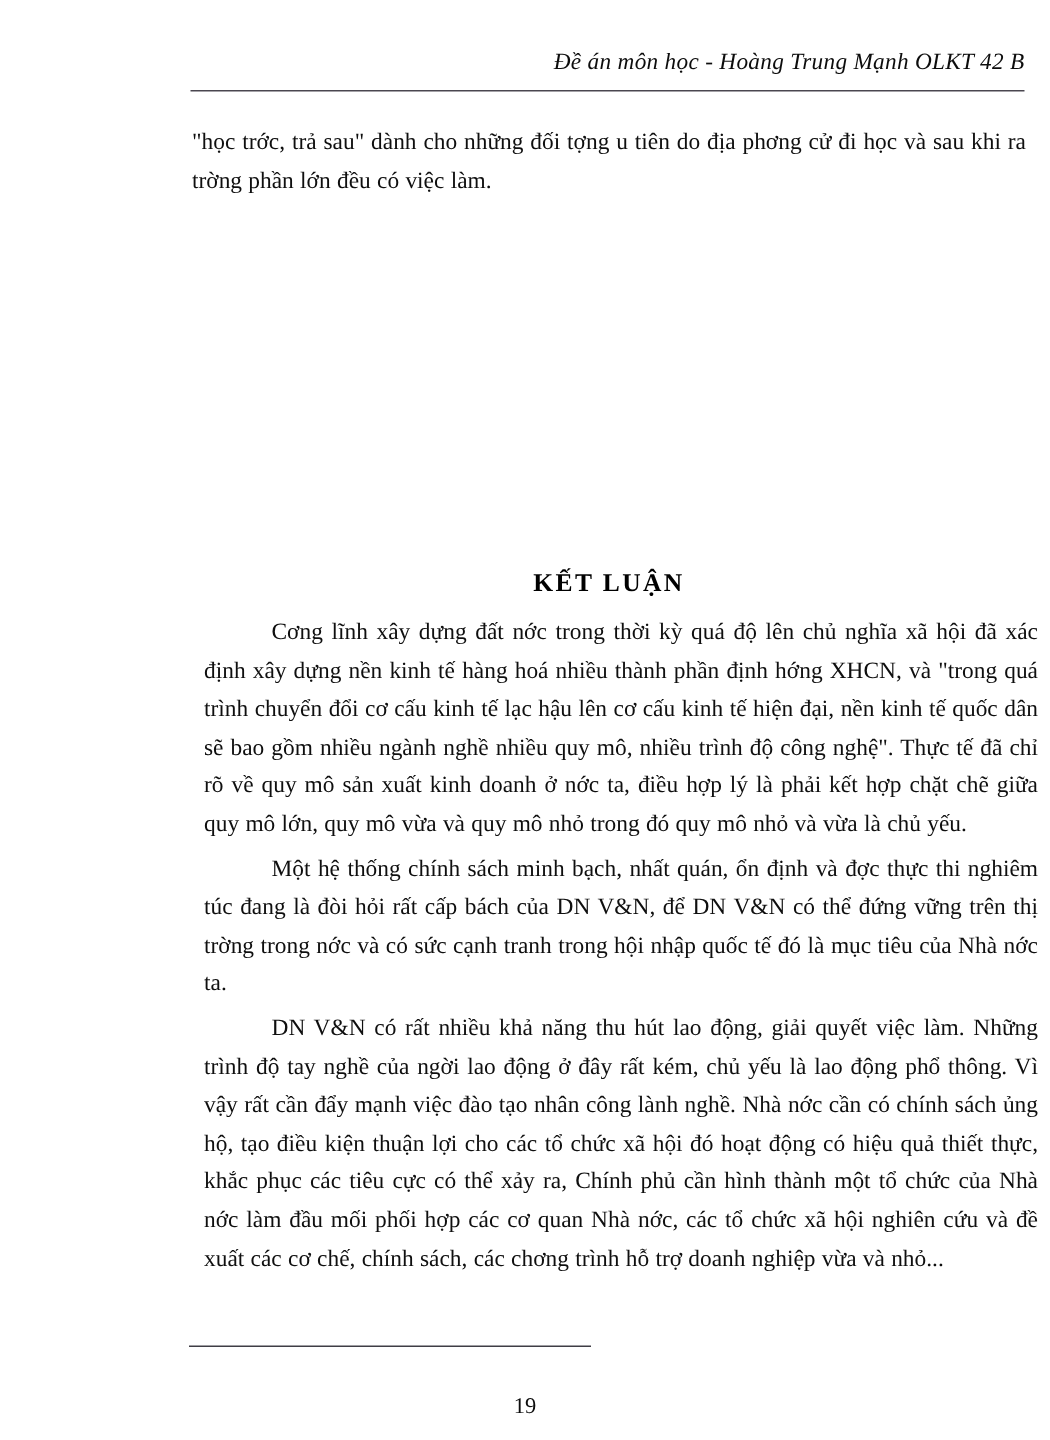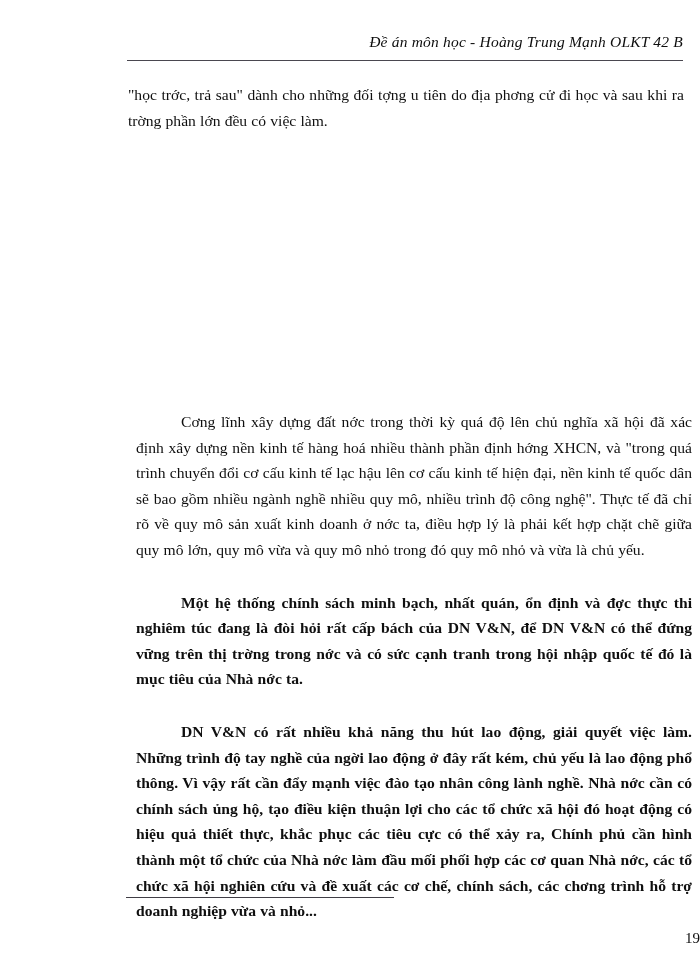--- a/index.html
+++ b/index.html
@@ -84,21 +84,21 @@
   }
 
   
   .conclusion {
     position: absolute;
     left: 136px;
     top: 409px;
     width: 556px;
   }
   .conclusion .para { margin-bottom: 0; }
-  .conclusion .para.spaced { margin-top: 27px; font-weight: bold; }
+  .conclusion .para.spaced { margin-top: 4px; }
 
   
   .footer-rule {
     position: absolute;
     left: 126px;
     top: 897px;
     width: 268px;
     height: 0;
     border-top: 1.3px solid #3f3d45;
   }
@@ -109,38 +109,39 @@
     font-style: italic;
     font-size: 14.6px;
     color: #101010;
     white-space: nowrap;
   }
   .page-number {
     position: absolute;
     left: 0;
     top: 930px;
     width: 700px;
-    text-align: right;
+    text-align: center;
     font-size: 15px;
     color: #0d0d0d;
   }
 </style>
 </head>
 <body>
 
 <div class="page">
 
   <div class="running-header">Đề án môn học - Hoàng Trung Mạnh OLKT 42 B</div>
 
   <div class="header-rule"></div>
 
   <div class="intro">
     <p class="para">"học trớc,  trả sau" dành cho những đối tợng  u  tiên do địa phơng  cử đi học và sau khi ra trờng  phần lớn đều có việc làm.</p>
   </div>
 
+  <div class="section-heading">KẾT LUẬN</div>
 
   <div class="conclusion">
     <p class="para indent">Cơng  lĩnh xây dựng đất nớc  trong thời kỳ quá độ lên chủ nghĩa xã hội đã xác định xây dựng nền kinh tế hàng hoá nhiều thành phần định hớng  XHCN, và "trong quá trình chuyển đổi cơ cấu kinh tế lạc hậu lên cơ cấu kinh tế hiện đại, nền kinh tế quốc dân sẽ bao gồm  nhiều ngành nghề nhiều quy mô, nhiều trình độ công nghệ". Thực tế đã chỉ rõ về quy mô sản xuất kinh doanh ở nớc  ta, điều hợp lý là phải kết hợp chặt chẽ giữa quy mô lớn, quy mô vừa và quy mô nhỏ trong đó quy mô nhỏ và vừa là chủ yếu.</p>
     <p class="para indent spaced">Một hệ thống chính sách minh bạch, nhất quán, ổn định và đợc  thực thi nghiêm túc đang là đòi hỏi rất cấp bách của DN V&amp;N, để DN V&amp;N có thể đứng vững trên thị trờng  trong nớc  và có sức cạnh tranh trong hội nhập quốc tế đó là mục tiêu của Nhà nớc  ta.</p>
     <p class="para indent spaced">DN V&amp;N có rất nhiều khả năng thu hút lao động, giải quyết việc làm. Những trình độ tay nghề của ngời  lao động ở đây rất kém, chủ yếu là lao động phổ thông. Vì vậy rất cần đẩy mạnh việc đào tạo nhân công lành nghề. Nhà nớc cần có chính sách ủng hộ, tạo điều kiện thuận lợi cho các tổ chức xã hội đó hoạt động có hiệu quả thiết thực, khắc phục các tiêu cực có thể xảy ra, Chính phủ cần hình thành một tổ chức của Nhà nớc  làm đầu mối phối hợp các cơ quan Nhà nớc,  các tổ chức xã hội nghiên cứu và đề xuất các cơ chế, chính sách, các chơng  trình hỗ trợ doanh nghiệp vừa và nhỏ...</p>
   </div>
 
   <div class="footer-rule"></div>
 
 

